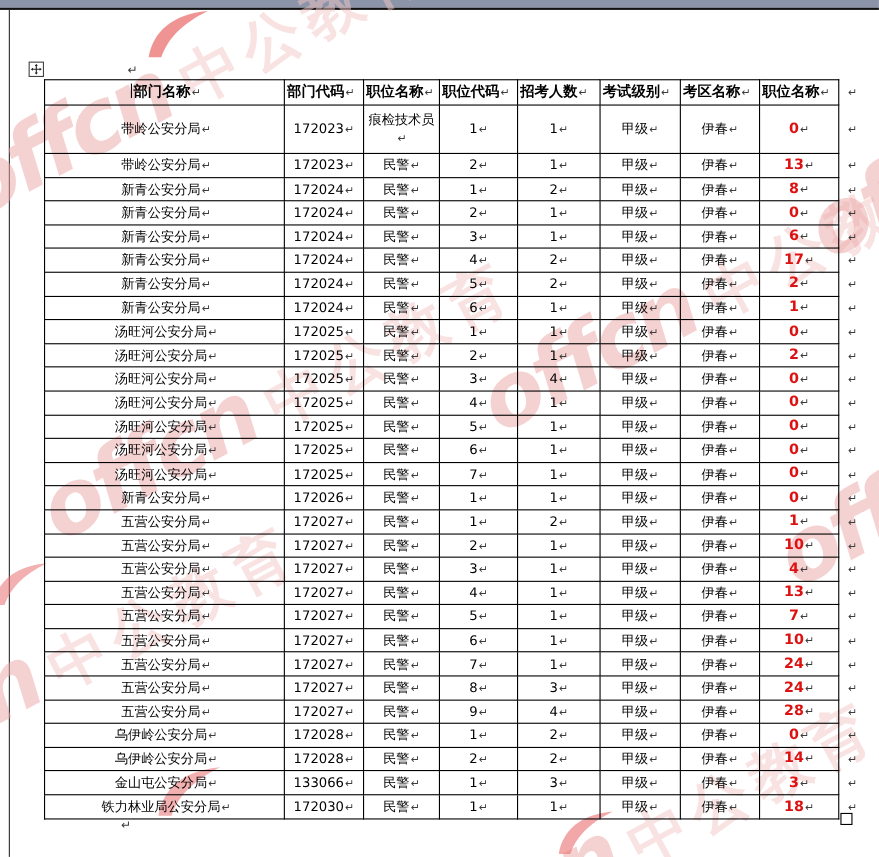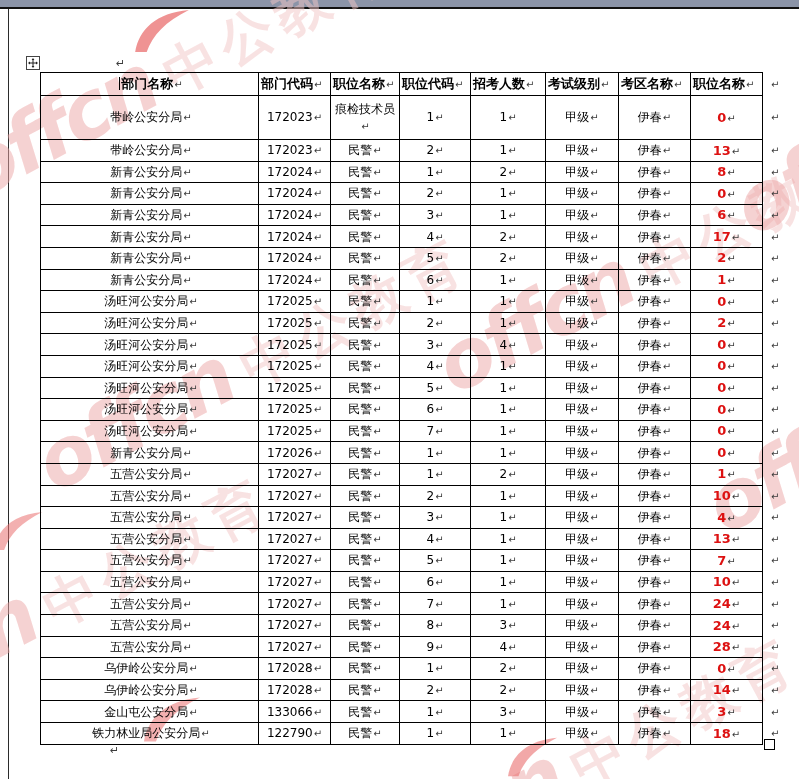--- a/index.html
+++ b/index.html
@@ -444,21 +444,21 @@
         <td><span class="v">民警</span><span class="mk">↵</span></td>
         <td><span class="v">1</span><span class="mk">↵</span></td>
         <td><span class="v">3</span><span class="mk">↵</span></td>
         <td><span class="v">甲级</span><span class="mk">↵</span></td>
         <td><span class="v">伊春</span><span class="mk">↵</span></td>
         <td class="paid"><span class="v">3</span><span class="mk">↵</span></td>
         <td class="endcol"><span class="mk">↵</span></td>
       </tr>
       <tr>
         <td class="left"><span class="v">铁力林业局公安分局</span><span class="mk">↵</span></td>
-        <td><span class="v">122790</span><span class="mk">↵</span></td>
+        <td><span class="v">172030</span><span class="mk">↵</span></td>
         <td><span class="v">民警</span><span class="mk">↵</span></td>
         <td><span class="v">1</span><span class="mk">↵</span></td>
         <td><span class="v">1</span><span class="mk">↵</span></td>
         <td><span class="v">甲级</span><span class="mk">↵</span></td>
         <td><span class="v">伊春</span><span class="mk">↵</span></td>
         <td class="paid"><span class="v">18</span><span class="mk">↵</span></td>
         <td class="endcol"><span class="mk">↵</span></td>
       </tr>
     </tbody>
 </table>

